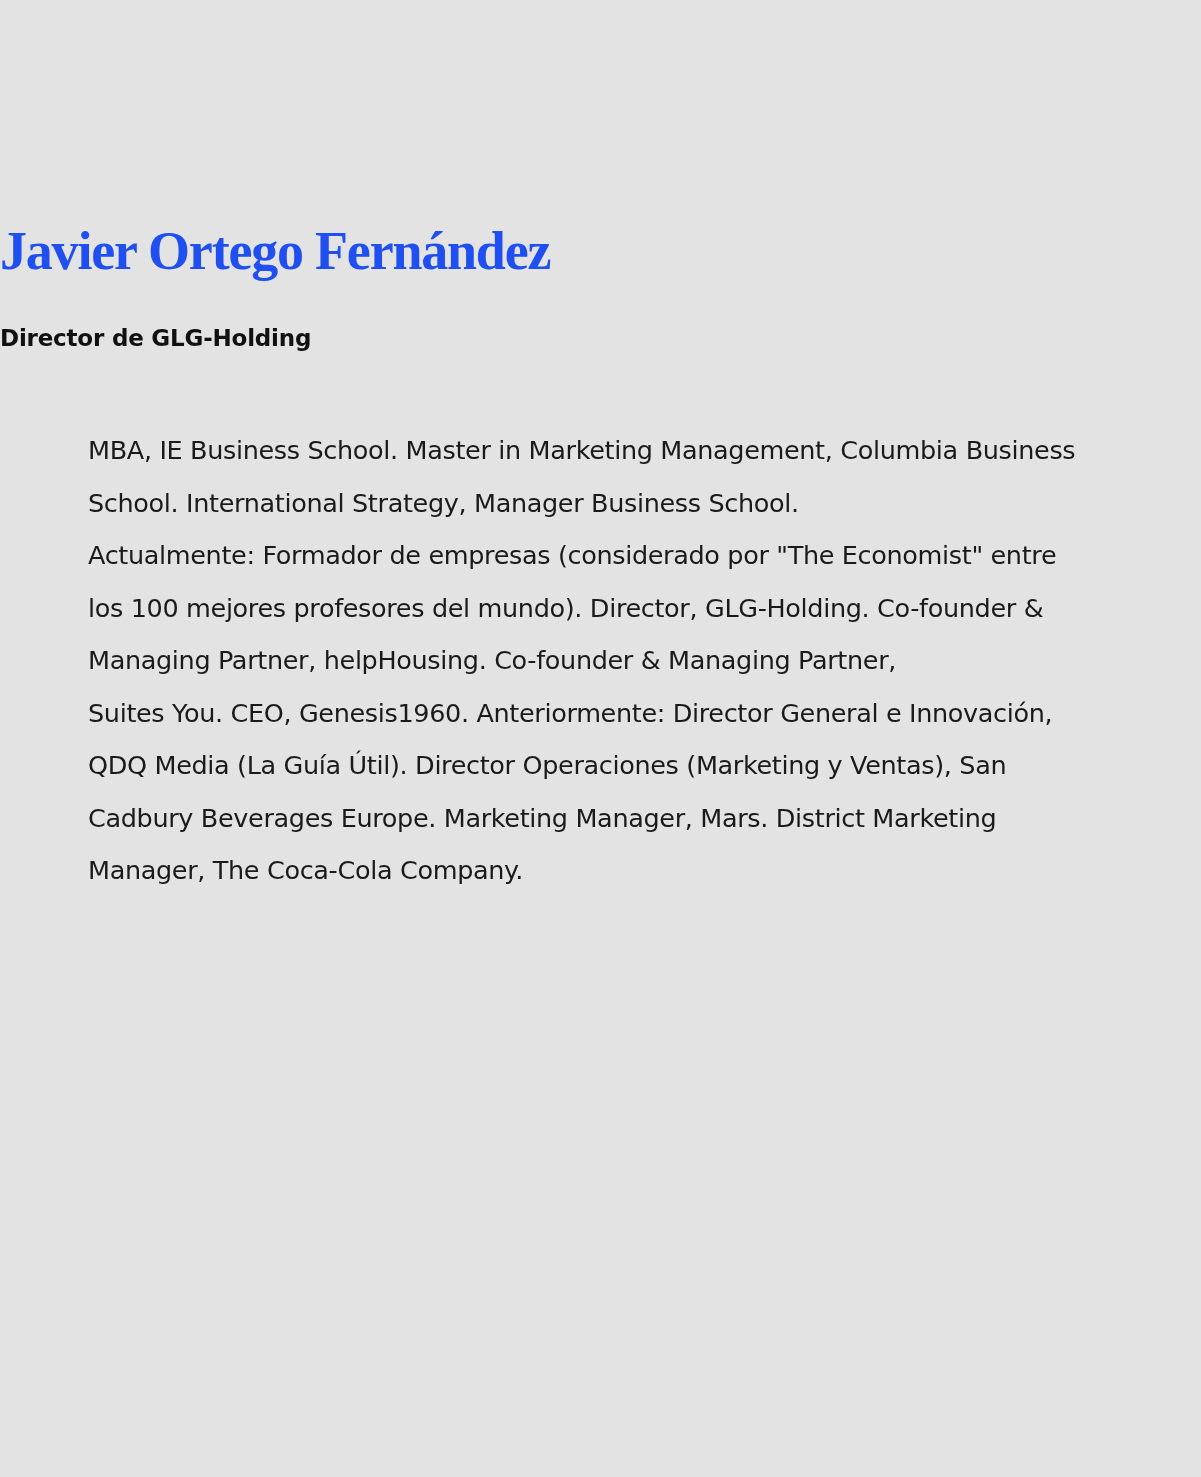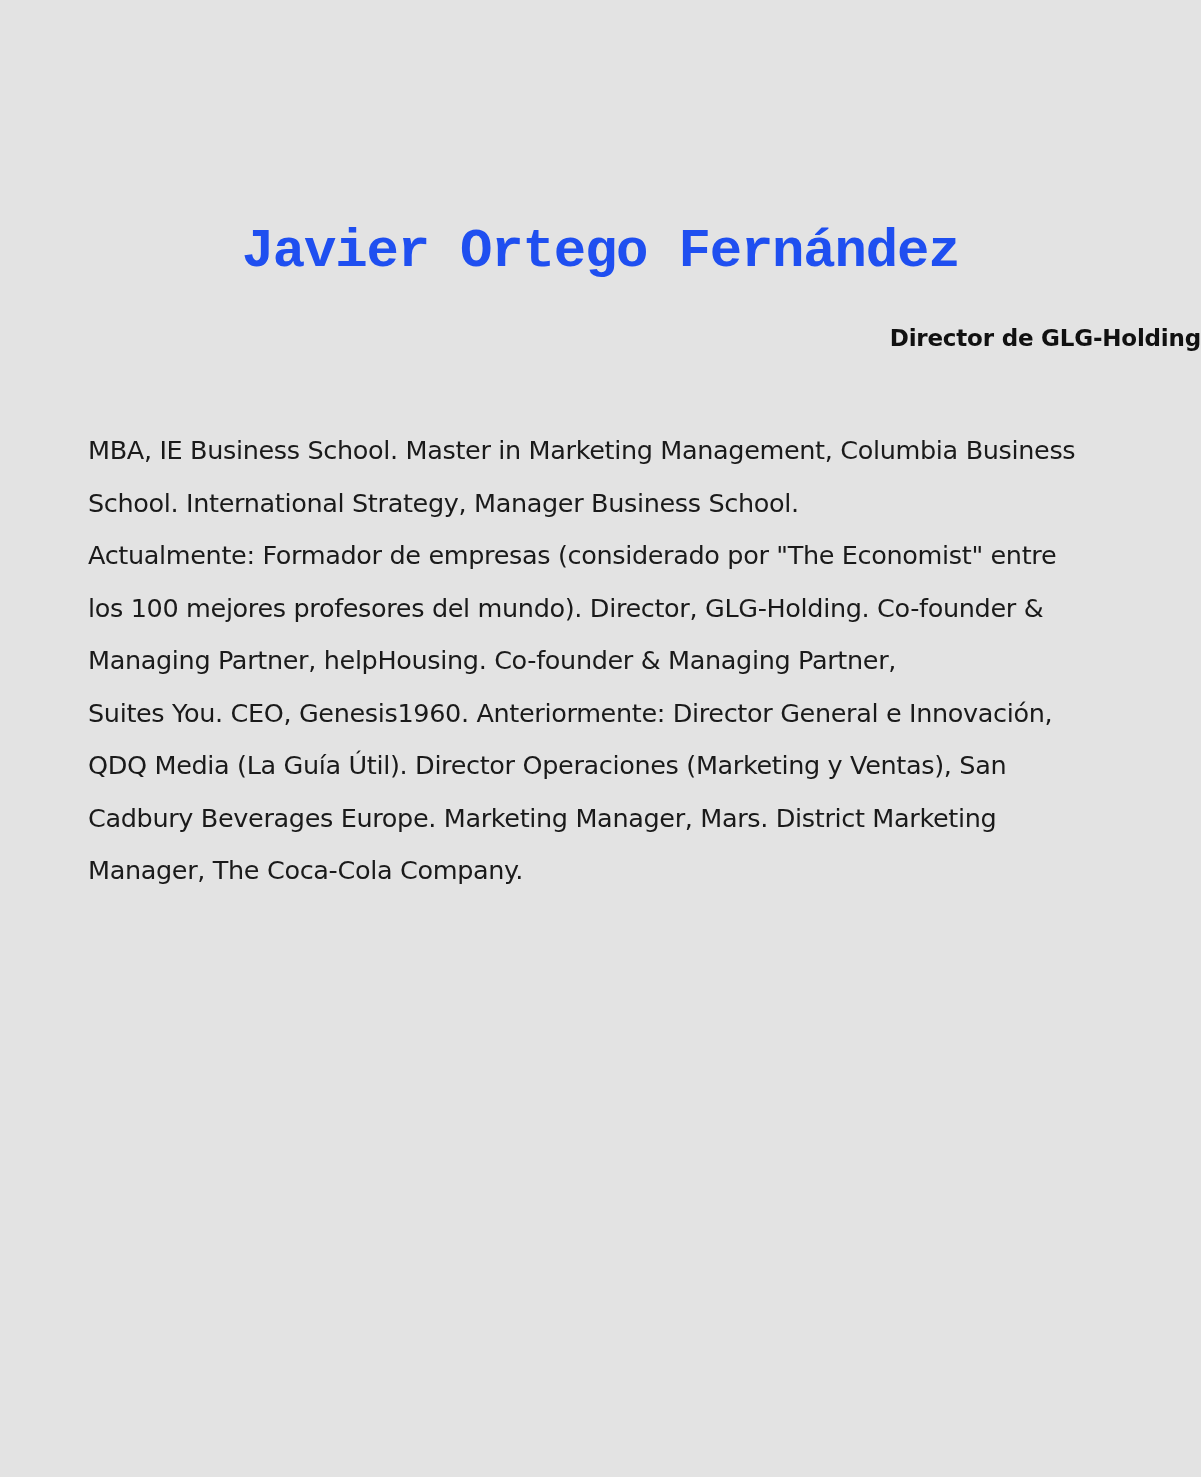--- a/index.html
+++ b/index.html
@@ -21,36 +21,36 @@
     height: 1477px;
     box-sizing: border-box;
     background: #e3e3e3;
   }
 
   .profile-name {
     position: absolute;
     top: 186px;
     left: 0;
     width: 1201px;
-    text-align: center;
-    font-family: Liberation Mono, monospace;
+    text-align: left;
+    font-family: Liberation Serif, serif;
     font-size: 54px;
     font-weight: 700;
     letter-spacing: -1.2px;
     color: #1f4ff0;
     line-height: 1.1;
     white-space: nowrap;
   }
 
   .profile-role {
     position: absolute;
     top: 325px;
     left: 0;
     width: 1201px;
-    text-align: right;
+    text-align: left;
     font-family: "DejaVu Sans", sans-serif;
     font-size: 23px;
     font-weight: 700;
     letter-spacing: -0.2px;
     color: #111111;
     line-height: 1.2;
   }
 
   .profile-bio {
     position: absolute;

